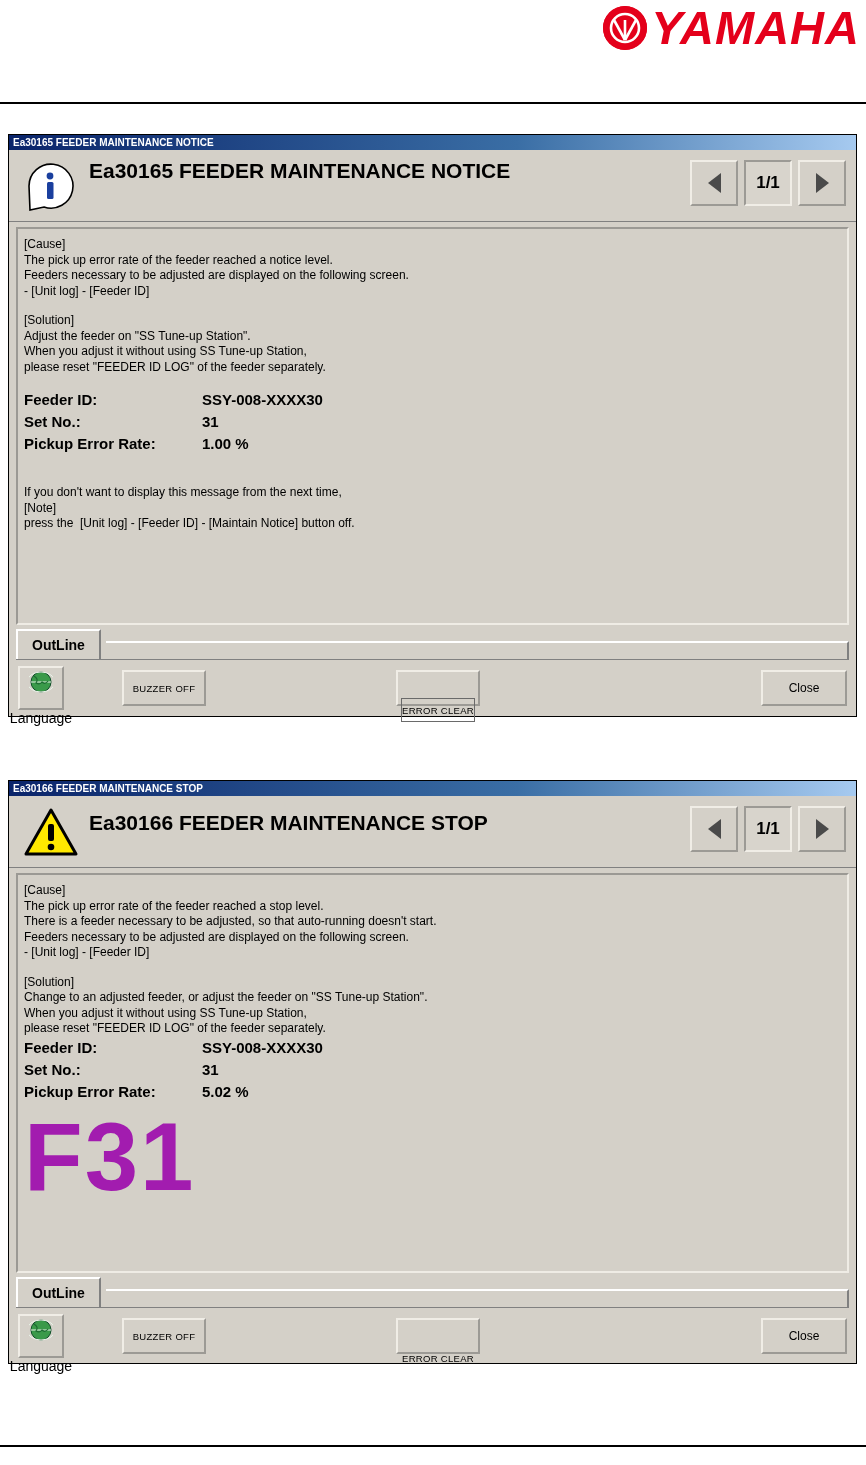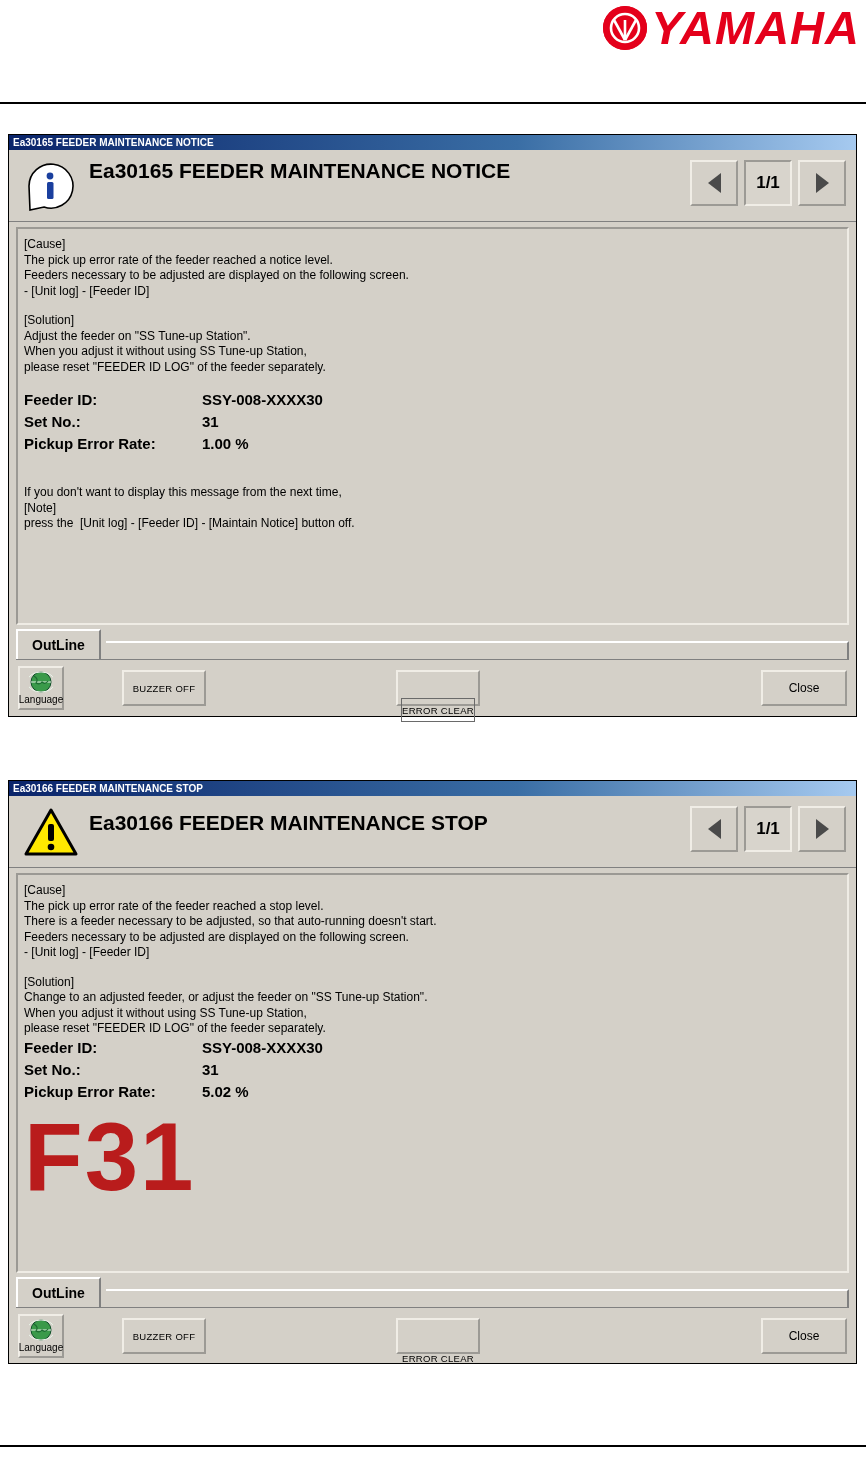--- a/index.html
+++ b/index.html
@@ -163,21 +163,21 @@
     font-weight: bold;
     line-height: 22px;
     color: #000;
   }
   .kv-key { width: 178px; }
   .kv-val { }
 
   .big-code {
     font-size: 96px;
     font-weight: bold;
-    color: #b91c1c;
+    color: #a21caf;
     line-height: 96px;
     letter-spacing: 2px;
     margin-top: 6px;
     font-family: "Liberation Sans", sans-serif;
   }
 
   .tabrow {
     margin: 4px 7px 0 7px;
     height: 30px;
     position: relative;
@@ -229,24 +229,24 @@
     display: flex;
     flex-direction: column;
     align-items: center;
     justify-content: flex-start;
     padding-top: 2px;
   }
   .globe {
     width: 24px; height: 24px;
   }
   .lang-label {
-    font-size: 10px;
+    font-size: 14px;
     color: #000;
     line-height: 10px;
-    margin-top: 1px;
+    margin-top: 19px;
   }
   .flat-btn {
     position: absolute;
     top: 10px;
     height: 36px;
     background: #d4d0c8;
     border: 2px outset #f0ede6;
     display: flex;
     align-items: center;
     justify-content: center;

